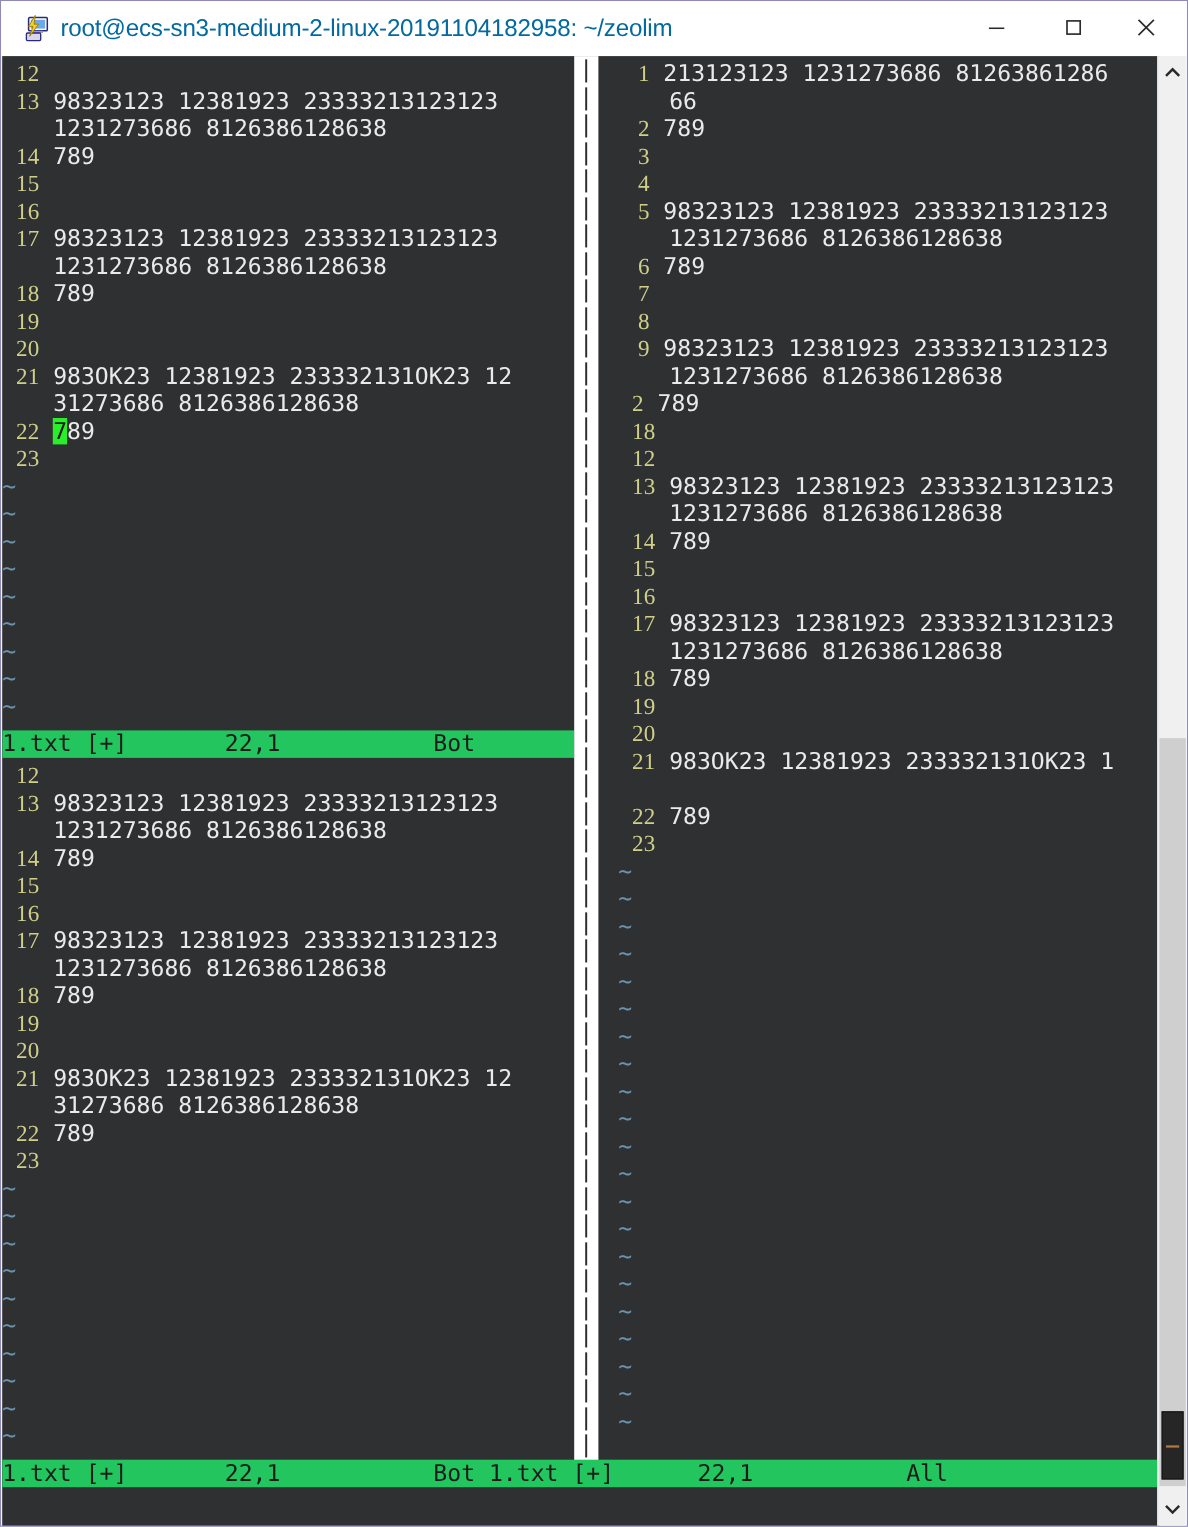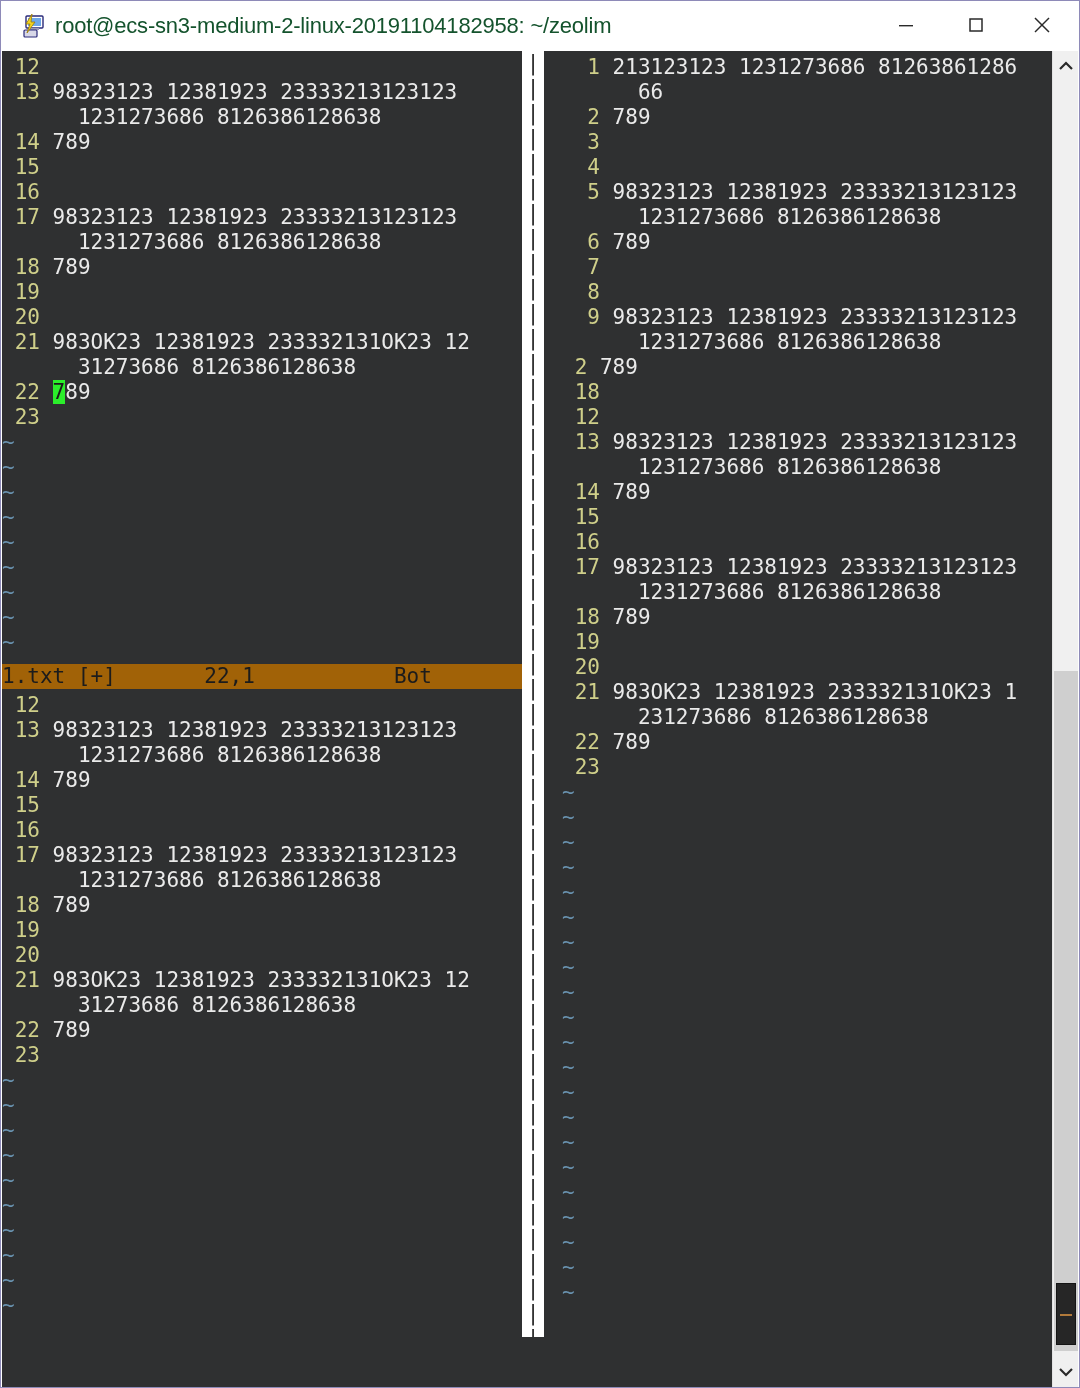--- a/index.html
+++ b/index.html
@@ -39,21 +39,21 @@
     width: 26px;
     height: 26px;
     margin-left: 20px;
     margin-right: 8px;
     flex: 0 0 auto;
     position: relative;
   }
   #title-text {
     font-family: "Liberation Sans", sans-serif;
     font-size: 22px;
-    color: #14532d;
+    color: #0369a1;
     white-space: nowrap;
     letter-spacing: -0.2px;
   }
   .winbtn {
     position: absolute;
     top: 0;
     width: 62px;
     height: 48px;
     display: flex;
     align-items: center;
@@ -82,27 +82,27 @@
   .vrow {
     position: absolute;
     left: 0;
     width: 1052px;
     height: 25px;
     white-space: pre;
     font-size: 21px;
     line-height: 25px;
   }
 
-  .lnum   { color: #cfcf8a; }
+  .lnum   { color: #cfcf8a; font-family: Liberation Serif, serif; }
   .ltext  { color: #eaeaea; }
   .tilde  { color: #6a93b0; }
 
   
   .statusline {
-    background: #a16207;
+    background: #22c55e;
     color: #1c1c1c;
   }
 
   
   #vsplit {
     position: absolute;
     top: 0;
     left: 520px;
     width: 22px;
     height: 1286px;
@@ -357,21 +357,21 @@
         <div class="vrow" style="top: 404px;"><span>&nbsp;</span><span class="lnum">&nbsp;&nbsp;&nbsp;&nbsp;</span>&nbsp;<span class="ltext">1231273686&nbsp;8126386128638</span></div>
         <div class="vrow" style="top: 429px;"><span>&nbsp;</span><span class="lnum">14</span><span>&nbsp;</span><span class="ltext">789</span></div>
         <div class="vrow" style="top: 454px;"><span>&nbsp;</span><span class="lnum">15</span><span>&nbsp;</span><span class="ltext"></span></div>
         <div class="vrow" style="top: 479px;"><span>&nbsp;</span><span class="lnum">16</span><span>&nbsp;</span><span class="ltext"></span></div>
         <div class="vrow" style="top: 504px;"><span>&nbsp;</span><span class="lnum">17</span><span>&nbsp;</span><span class="ltext">98323123&nbsp;12381923&nbsp;23333213123123</span></div>
         <div class="vrow" style="top: 529px;"><span>&nbsp;</span><span class="lnum">&nbsp;&nbsp;&nbsp;&nbsp;</span>&nbsp;<span class="ltext">1231273686&nbsp;8126386128638</span></div>
         <div class="vrow" style="top: 554px;"><span>&nbsp;</span><span class="lnum">18</span><span>&nbsp;</span><span class="ltext">789</span></div>
         <div class="vrow" style="top: 579px;"><span>&nbsp;</span><span class="lnum">19</span><span>&nbsp;</span><span class="ltext"></span></div>
         <div class="vrow" style="top: 604px;"><span>&nbsp;</span><span class="lnum">20</span><span>&nbsp;</span><span class="ltext"></span></div>
         <div class="vrow" style="top: 629px;"><span>&nbsp;</span><span class="lnum">21</span><span>&nbsp;</span><span class="ltext">983OK23&nbsp;12381923&nbsp;233332131OK23&nbsp;1</span></div>
-        <div class="vrow" style="top: 654px;"><span>&nbsp;</span><span class="lnum">&nbsp;&nbsp;&nbsp;&nbsp;</span>&nbsp;<span class="ltext">231273686&nbsp;8126386128638</span></div>
+        <div class="vrow" style="top: 654px;"><span>&nbsp;</span><span class="lnum">&nbsp;&nbsp;&nbsp;&nbsp;</span>&nbsp;</div>
         <div class="vrow" style="top: 679px;"><span>&nbsp;</span><span class="lnum">22</span><span>&nbsp;</span><span class="ltext">789</span></div>
         <div class="vrow" style="top: 704px;"><span>&nbsp;</span><span class="lnum">23</span><span>&nbsp;</span><span class="ltext"></span></div>
         <div class="vrow" style="top: 729px;"><span class="tilde">~</span></div>
         <div class="vrow" style="top: 754px;"><span class="tilde">~</span></div>
         <div class="vrow" style="top: 779px;"><span class="tilde">~</span></div>
         <div class="vrow" style="top: 804px;"><span class="tilde">~</span></div>
         <div class="vrow" style="top: 829px;"><span class="tilde">~</span></div>
         <div class="vrow" style="top: 854px;"><span class="tilde">~</span></div>
         <div class="vrow" style="top: 879px;"><span class="tilde">~</span></div>
         <div class="vrow" style="top: 904px;"><span class="tilde">~</span></div>
@@ -383,20 +383,21 @@
         <div class="vrow" style="top: 1054px;"><span class="tilde">~</span></div>
         <div class="vrow" style="top: 1079px;"><span class="tilde">~</span></div>
         <div class="vrow" style="top: 1104px;"><span class="tilde">~</span></div>
         <div class="vrow" style="top: 1129px;"><span class="tilde">~</span></div>
         <div class="vrow" style="top: 1154px;"><span class="tilde">~</span></div>
         <div class="vrow" style="top: 1179px;"><span class="tilde">~</span></div>
         <div class="vrow" style="top: 1204px;"><span class="tilde">~</span></div>
         <div class="vrow" style="top: 1229px;"><span class="tilde">~</span></div>
       </div>
 
+    <div class="statusline" id="bottom-status">1.txt [+]       22,1           Bot 1.txt [+]      22,1           All</div>
   </div>
 
   <div id="scrollbar">
     <div id="sb-up">
       <svg width="18" height="14" viewBox="0 0 18 14">
         <path d="M3 10 L9 4 L15 10" fill="none" stroke="#2a2a2a" stroke-width="2.2"></path>
       </svg>
     </div>
     <div id="sb-track-lower"></div>
     <div id="sb-marker">

